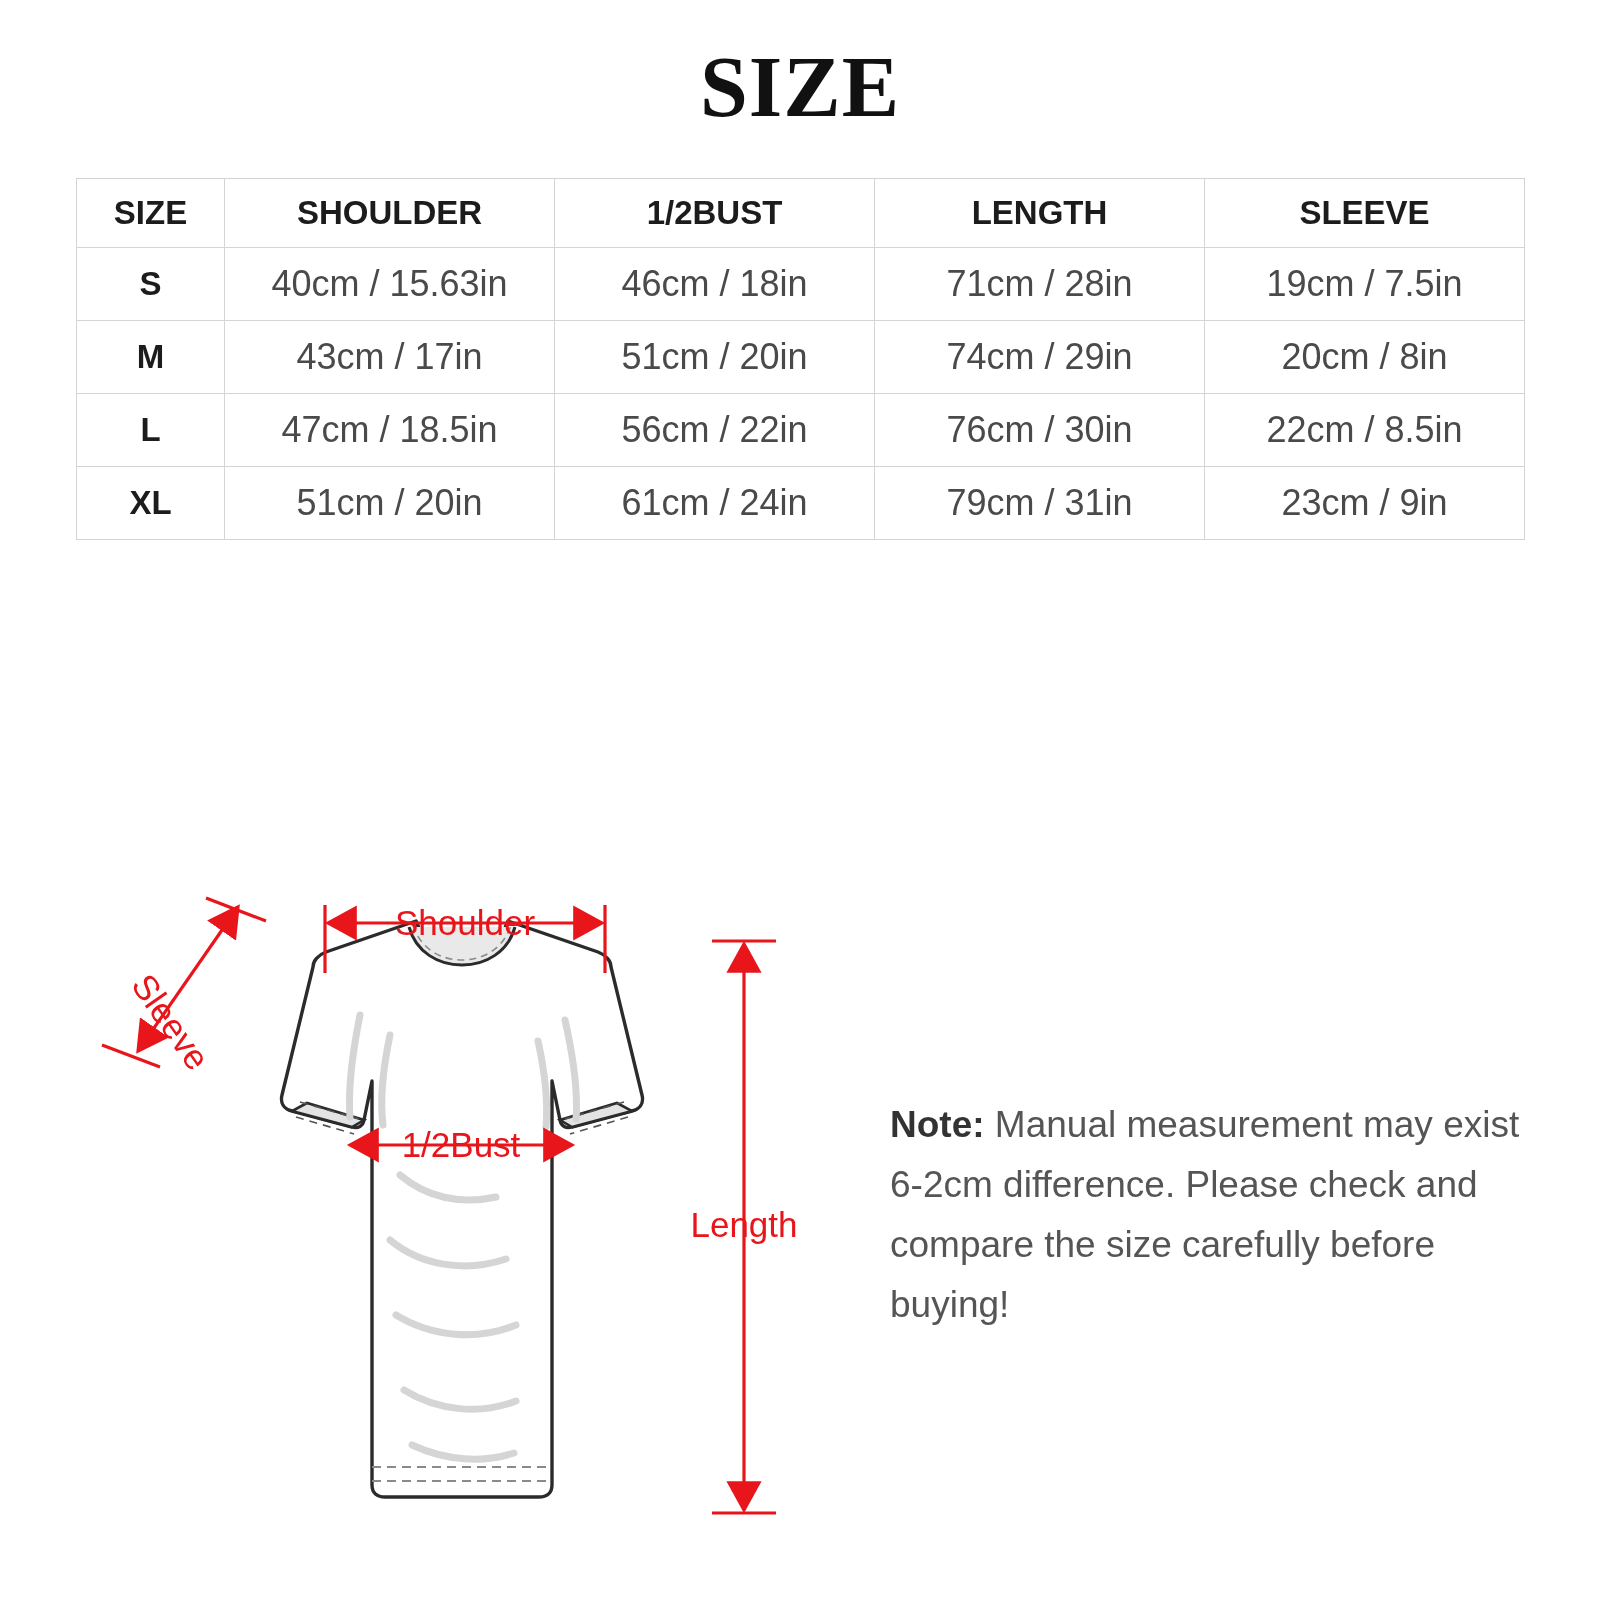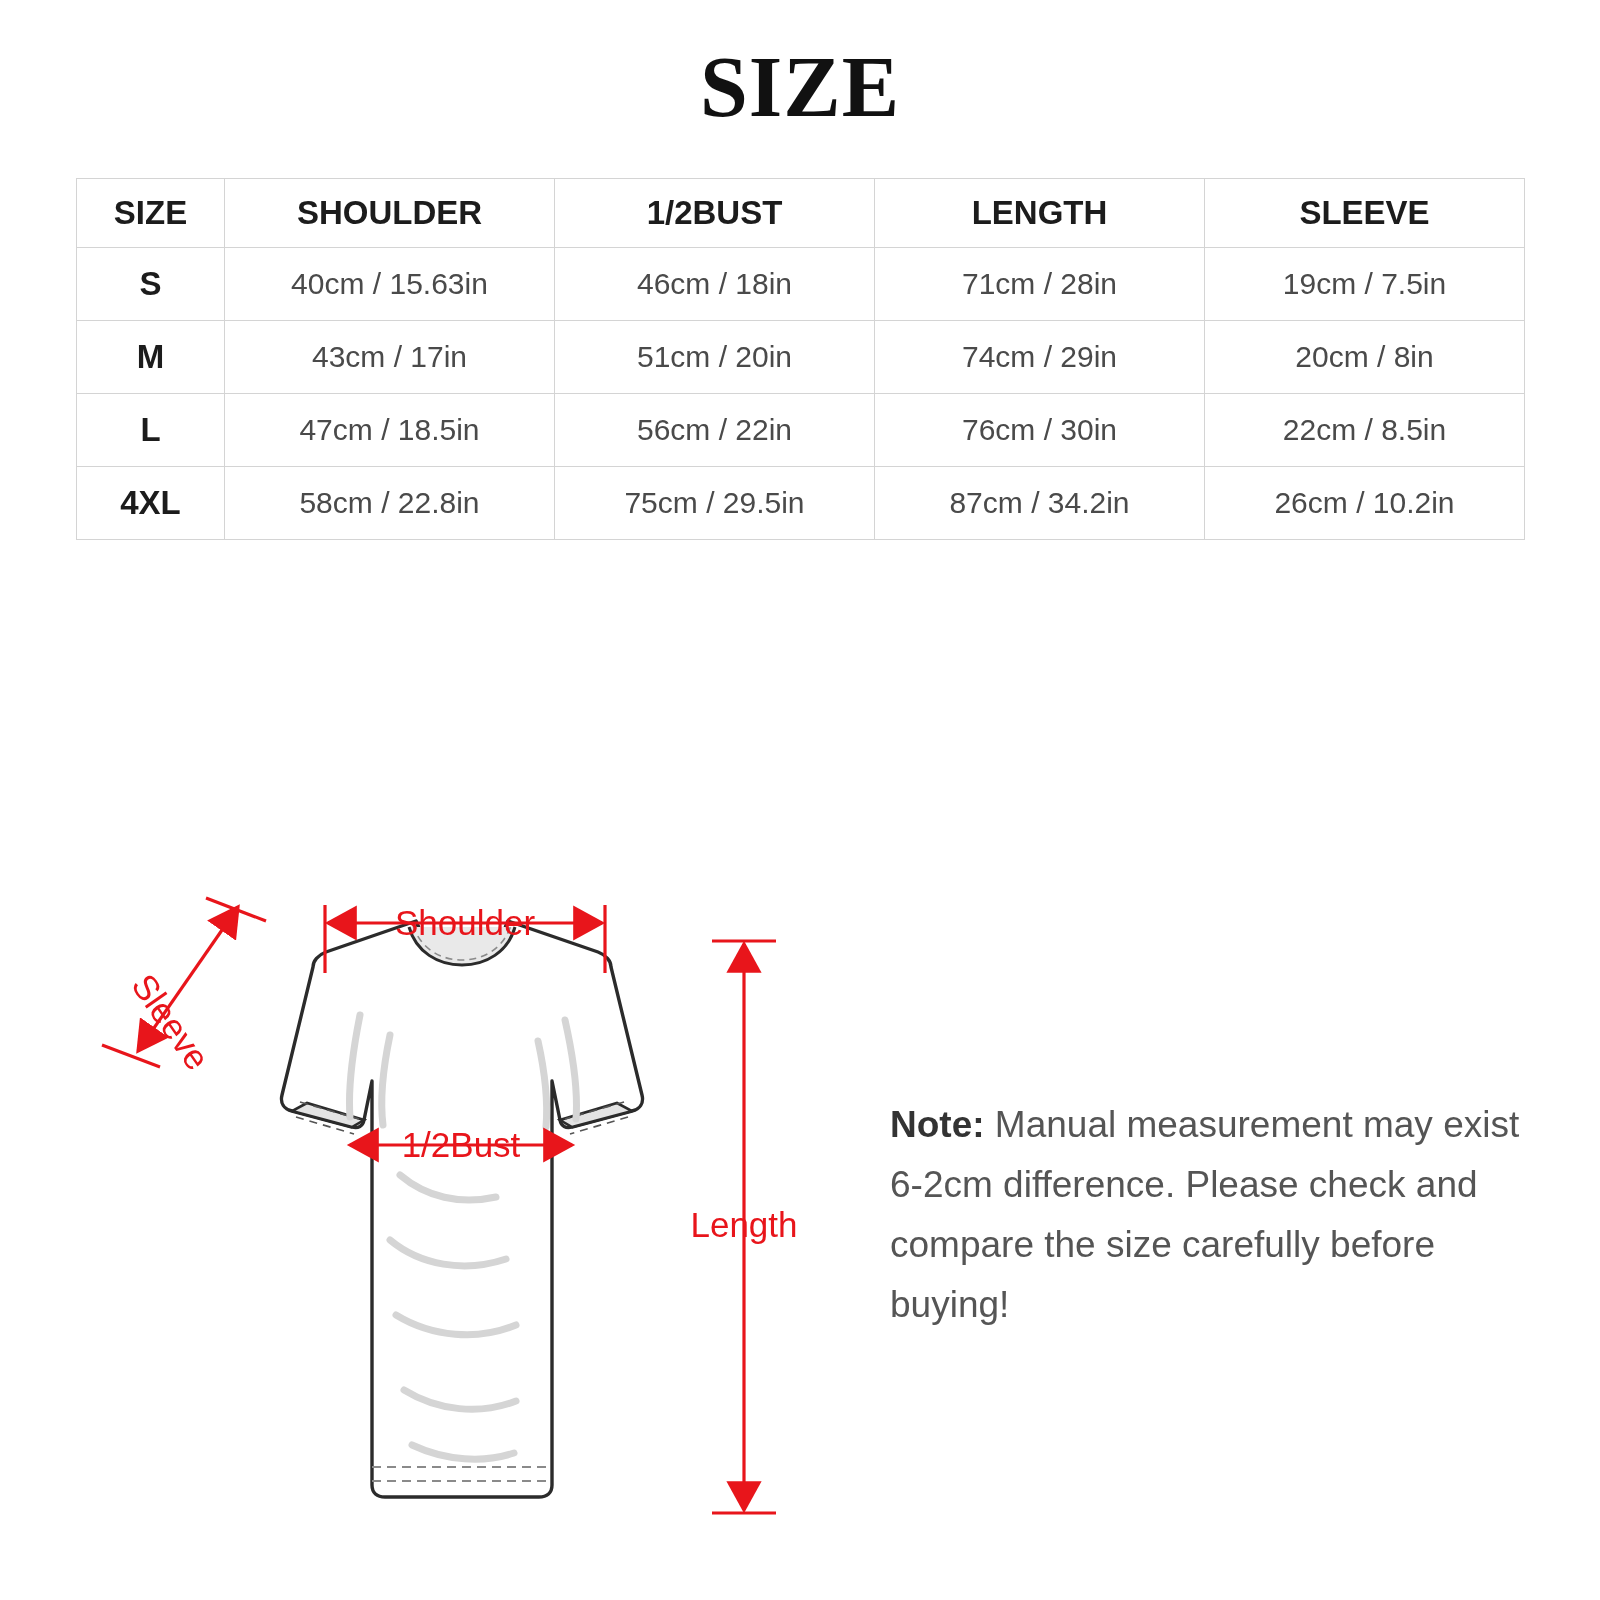--- a/index.html
+++ b/index.html
@@ -38,21 +38,21 @@
     width: 1448px;
     border-collapse: collapse;
     table-layout: fixed;
   }
   .size-table th,
   .size-table td {
     border: 1px solid #d4d4d4;
     height: 70px;
     text-align: center;
     vertical-align: middle;
-    font-size: 30px;
+    font-size: 36px;
     color: #4a4a4a;
     font-weight: normal;
   }
   .size-table th {
     font-weight: bold;
     font-size: 33px;
     color: #1c1c1c;
     height: 66px;
   }
   .size-table td.size-col {
@@ -129,25 +129,25 @@
       <td>20cm / 8in</td>
     </tr>
     <tr>
       <td class="size-col">L</td>
       <td>47cm / 18.5in</td>
       <td>56cm / 22in</td>
       <td>76cm / 30in</td>
       <td>22cm / 8.5in</td>
     </tr>
     <tr>
-      <td class="size-col">4XL</td>
-      <td>58cm / 22.8in</td>
-      <td>75cm / 29.5in</td>
-      <td>87cm / 34.2in</td>
-      <td>26cm / 10.2in</td>
+      <td class="size-col">XL</td>
+      <td>51cm / 20in</td>
+      <td>61cm / 24in</td>
+      <td>79cm / 31in</td>
+      <td>23cm / 9in</td>
     </tr>
   </tbody>
 </table>
 
 <div class="diagram">
 <svg width="800" height="720" viewBox="0 0 800 720" xmlns="http://www.w3.org/2000/svg">
   <defs>
     <marker id="arrHead" markerWidth="11" markerHeight="11" refX="9" refY="5.5" orient="auto">
       <path d="M0,0 L10,5.5 L0,11 z" fill="#e8151b"></path>
     </marker>

